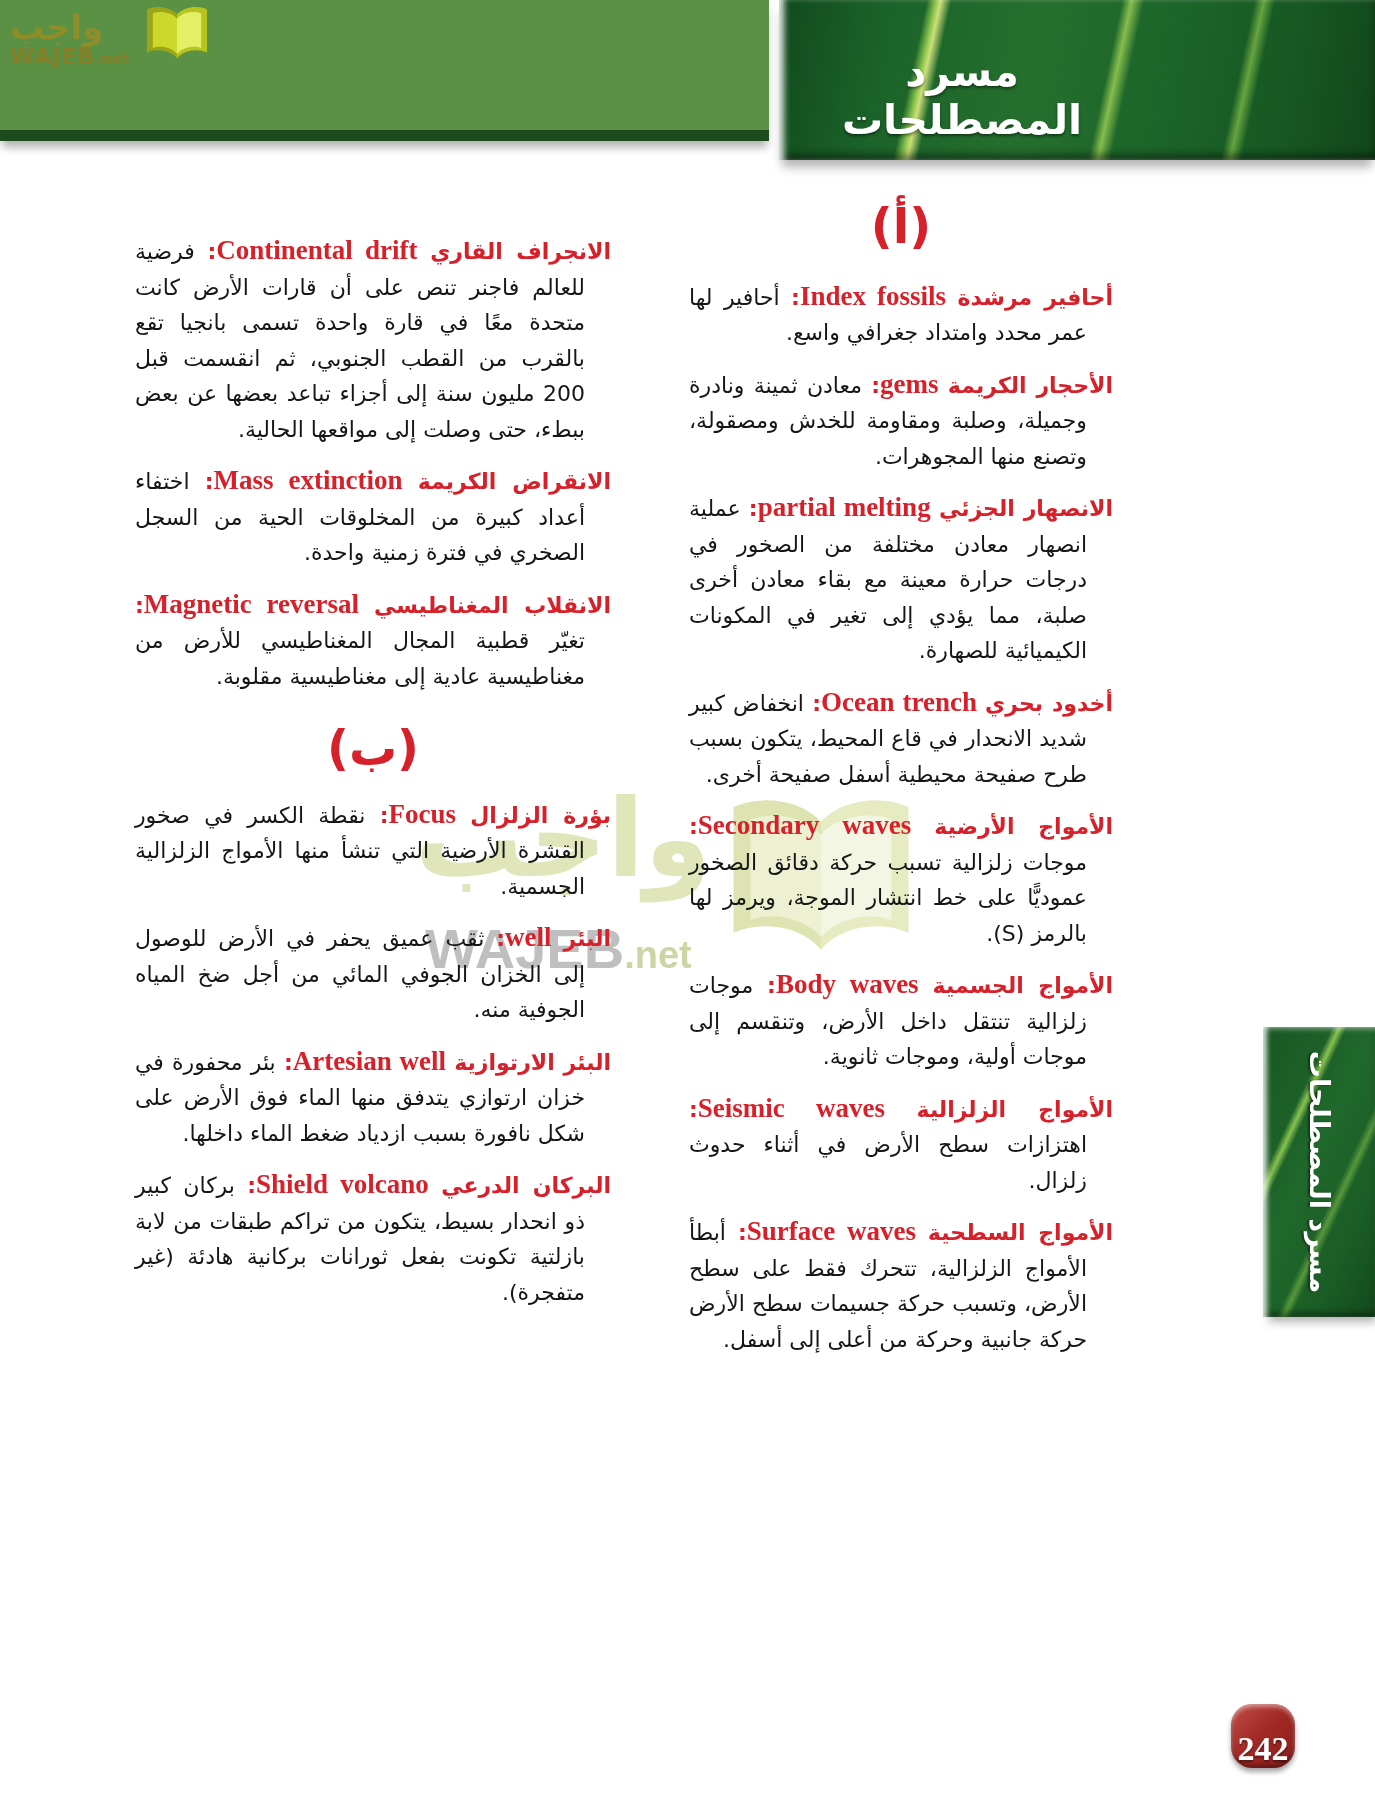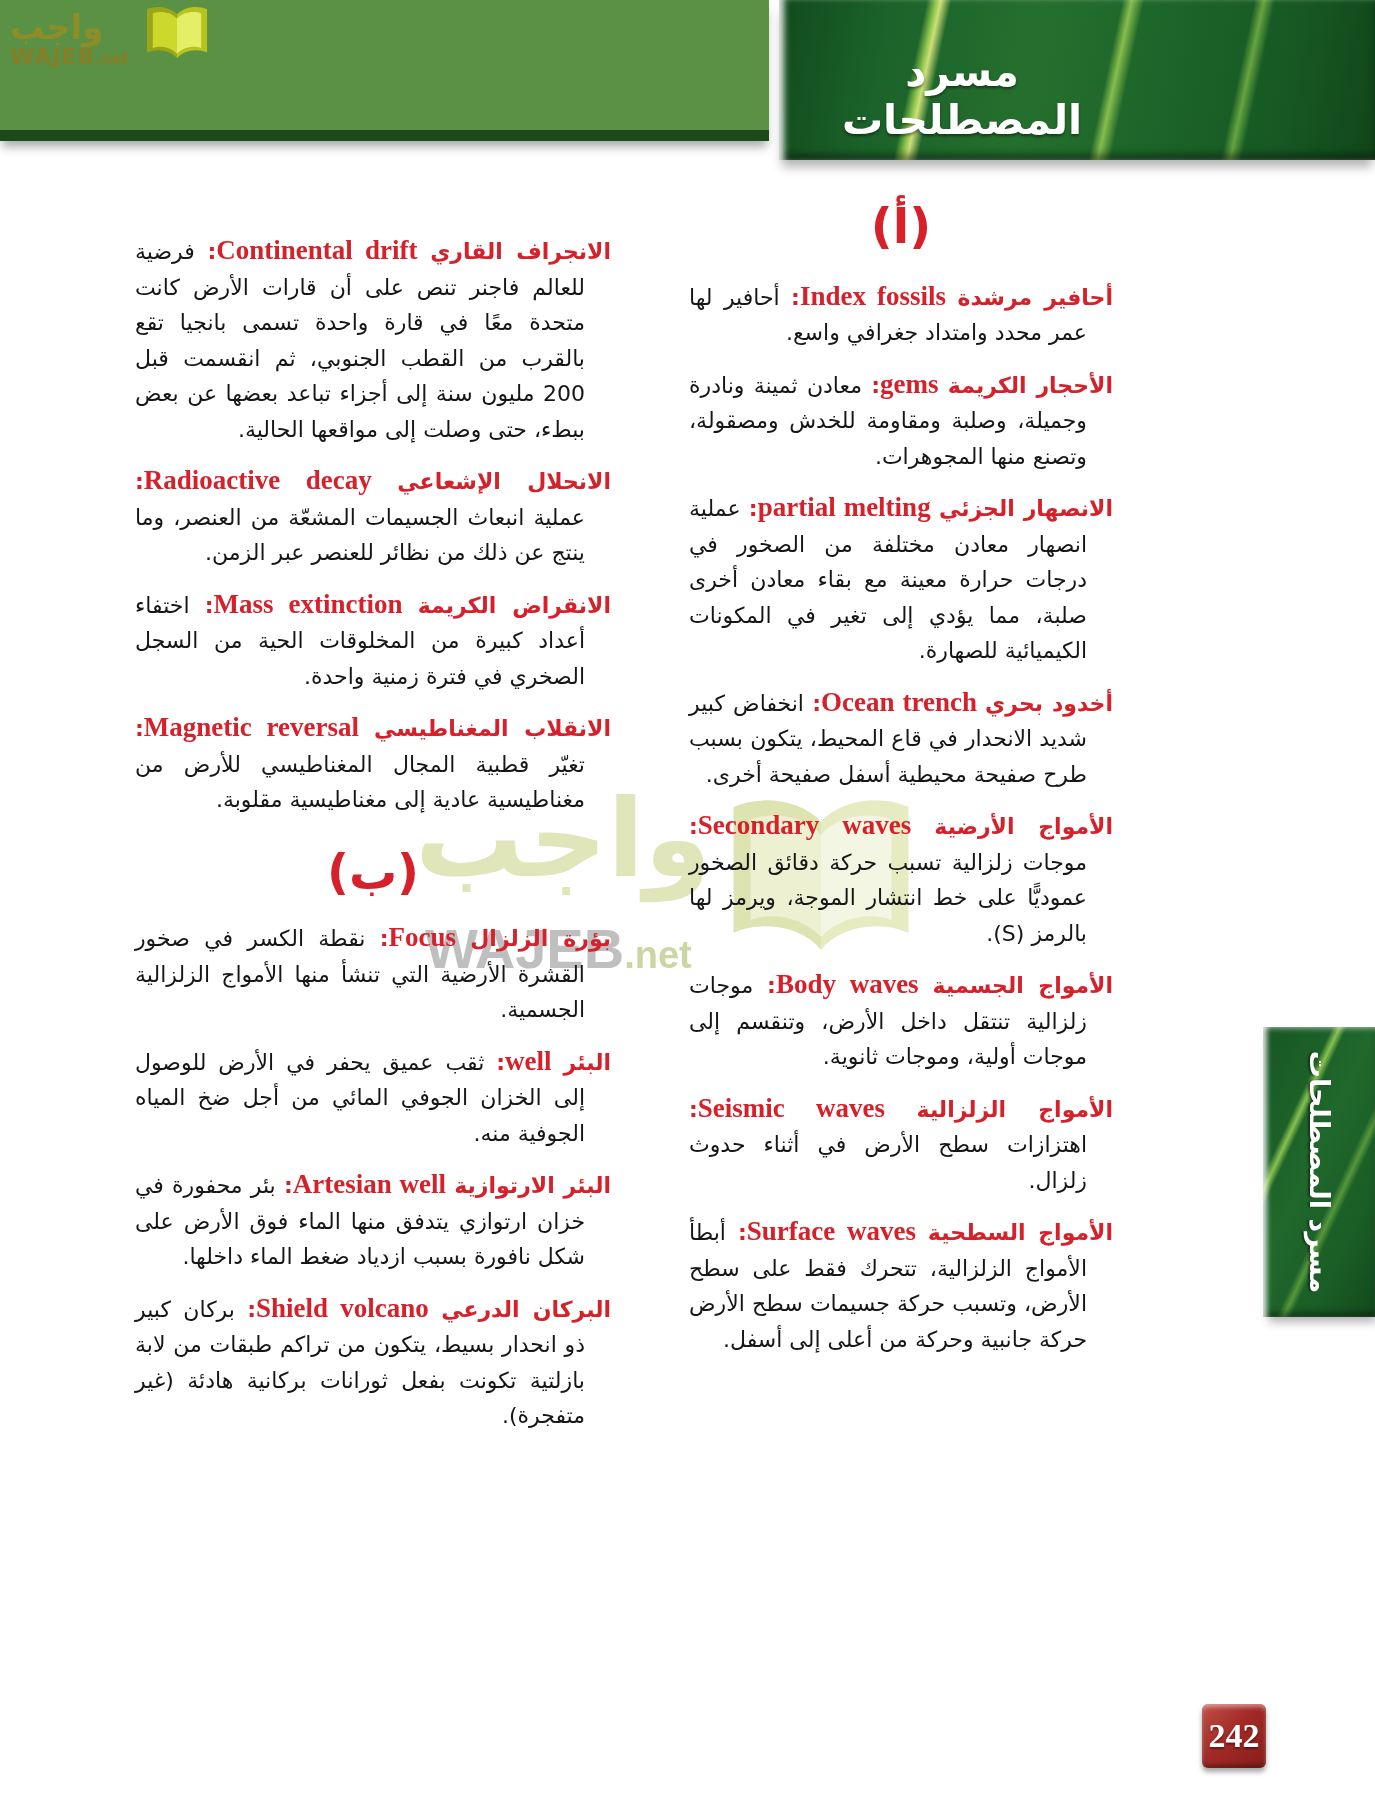--- a/index.html
+++ b/index.html
@@ -76,24 +76,24 @@
       4px 7px 9px -2px rgba(0,0,0,.3);
   }
   .side-tab-label{
     position:absolute;left:50%;top:50%;
     transform:translate(-50%,-50%) rotate(90deg);
     white-space:nowrap;color:#fff;font-weight:bold;font-size:27px;
     text-shadow:0 2px 2px rgba(0,0,0,.45);
   }
   
   .page-badge{
-    position:absolute;left:1202px;top:1704px;width:64px;height:64px;border-radius:6px;
+    position:absolute;left:1231px;top:1704px;width:64px;height:64px;border-radius:21px;
     background:linear-gradient(135deg,#c25048 0%,#a32a26 45%,#871d1b 100%);
     box-shadow:inset 0 3px 4px rgba(255,255,255,.45),inset 0 -3px 4px rgba(0,0,0,.35),0 4px 5px rgba(0,0,0,.35);
-    display:flex;align-items:center;justify-content:center;
+    display:flex;align-items:flex-end;justify-content:center;
   }
   .page-badge span{
     color:#ffffff;font-size:34px;font-weight:bold;font-family:"Liberation Serif",serif;
     text-shadow:0 2px 2px rgba(0,0,0,.4);
   }
 </style>
 </head>
 <body>
 
 <div class="header-band">
@@ -171,25 +171,20 @@
   </p>
 </div>
 
 <div class="col col-left" dir="rtl">
   <p class="entry">
     <span class="tar">الانجراف القاري</span>
     <span class="ten">Continental drift</span><span class="sep">:</span>
     <span class="def">فرضية للعالم فاجنر تنص على أن قارات الأرض كانت متحدة معًا في قارة واحدة تسمى بانجيا تقع بالقرب من القطب الجنوبي، ثم انقسمت قبل 200 مليون سنة إلى أجزاء تباعد بعضها عن بعض ببطء، حتى وصلت إلى مواقعها الحالية.</span>
   </p>
   <p class="entry">
-    <span class="tar">الانحلال الإشعاعي</span>
-    <span class="ten">Radioactive decay</span><span class="sep">:</span>
-    <span class="def">عملية انبعاث الجسيمات المشعّة من العنصر، وما ينتج عن ذلك من نظائر للعنصر عبر الزمن.</span>
-  </p>
-  <p class="entry">
     <span class="tar">الانقراض الكريمة</span>
     <span class="ten">Mass extinction</span><span class="sep">:</span>
     <span class="def">اختفاء أعداد كبيرة من المخلوقات الحية من السجل الصخري في فترة زمنية واحدة.</span>
   </p>
   <p class="entry">
     <span class="tar">الانقلاب المغناطيسي</span>
     <span class="ten">Magnetic reversal</span><span class="sep">:</span>
     <span class="def">تغيّر قطبية المجال المغناطيسي للأرض من مغناطيسية عادية إلى مغناطيسية مقلوبة.</span>
   </p>
 

